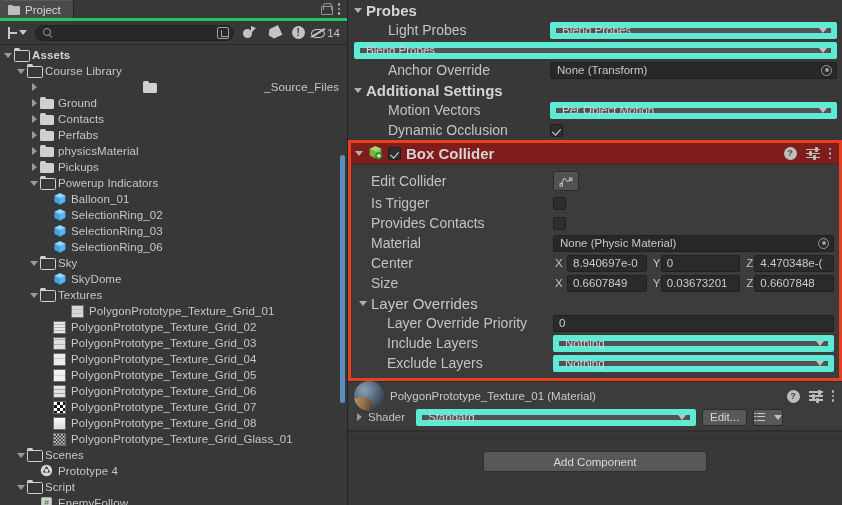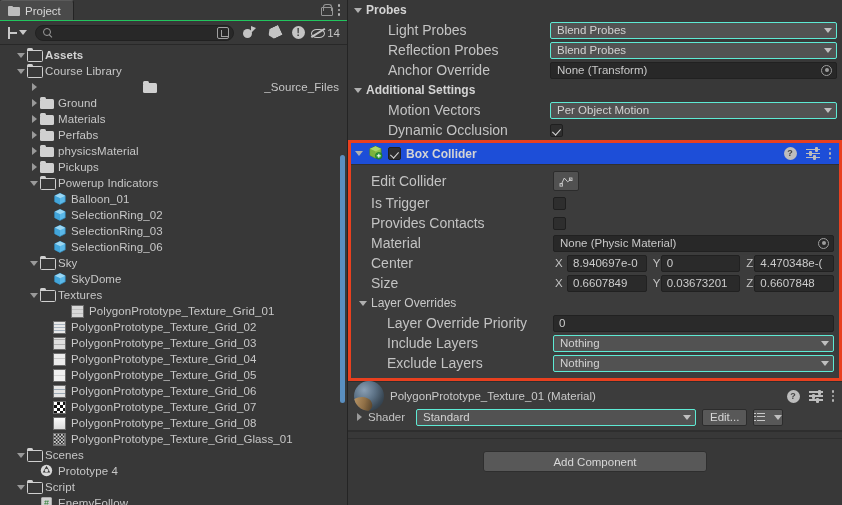--- a/index.html
+++ b/index.html
@@ -18,21 +18,21 @@
     width: 348px; height: 505px;
     background: #383838;
     position: relative;
     display: flex; flex-direction: column;
     border-right: 1px solid #242424;
   }
   .tabbar {
     height: 21px; background: #383838;
     display: flex; align-items: stretch;
     position: relative;
-    border-bottom: 1px solid #22c55e;
+    border-bottom: 3px solid #22c55e;
   }
   .tab {
     display: flex; align-items: center; gap: 5px;
     padding: 0 12px 0 8px;
     background: #4a4a4a;
     border-top: 1px solid #5a5a5a;
     border-right: 1px solid #242424;
     color: #d6d6d6; font-size: 11.5px;
     border-radius: 3px 3px 0 0;
     cursor: pointer;
@@ -206,30 +206,30 @@
     display: flex; align-items: center; height: 20px; padding-left: 6px;
   }
   .foldout {
     display: flex; align-items: center; gap: 4px; height: 20px; padding-left: 6px;
     cursor: pointer;
   }
   .fold-tri {
     width: 0; height: 0; border-left: 4px solid transparent;
     border-right: 4px solid transparent; border-top: 5px solid #b0b0b0;
   }
-  .fold-title { font-size: 12px; font-weight: bold; color: #d4d4d4; }
+  .fold-title { font-size: 15px; font-weight: bold; color: #d4d4d4; }
   .fold-title.norm { font-weight: normal; color: #c8c8c8; }
   .prop-label {
     width: 196px; flex: none; font-size: 14px; color: #c3c3c3;
     padding-left: 34px; white-space: nowrap; overflow: hidden;
   }
   .ctrl { flex: 1; margin-right: 5px; display: flex; align-items: center; }
 
   .dropdown {
-    flex: 1; height: 17px; background: #525252; border: 1px solid #5eead4;
+    flex: 1; height: 17px; background: #525252; border: 6px solid #5eead4;
     border-radius: 2px; display: flex; align-items: center;
     padding: 0 4px 0 6px; color: #d2d2d2; font-size: 11.5px; cursor: pointer;
     position: relative;
   }
   .dd-caret {
     margin-left: auto; width: 0; height: 0;
     border-left: 4px solid transparent; border-right: 4px solid transparent;
     border-top: 5px solid #c0c0c0;
   }
   .objfield {
@@ -259,21 +259,21 @@
   }
   .vec3 { display: flex; align-items: center; gap: 0; flex: 1; margin-right: 5px; }
   .vec-ax { width: 14px; text-align: left; color: #c3c3c3; font-size: 11.5px; flex: none; padding-left: 2px; }
 
   
   .comp-card {
     position: relative; background: #3c3c3c;
     border: 3px solid #e8401f; margin: 0;
   }
   .comp-header {
-    height: 22px; background: #1d4ed8; display: flex; align-items: center;
+    height: 22px; background: #7f1d1d; display: flex; align-items: center;
     padding-left: 4px; gap: 5px; border-bottom: 1px solid #303030;
   }
   .comp-header-right { margin-left: auto; display: flex; align-items: center; gap: 9px; padding-right: 8px; }
   .help-ico {
     width: 13px; height: 13px; border-radius: 50%; background: #bdbdbd;
     display: flex; align-items: center; justify-content: center; cursor: pointer;
   }
   .help-ico::after { content:"?"; font-size:9px; font-weight:bold; color:#434343; line-height:1; }
   .preset-ico { width: 14px; height: 12px; position: relative; cursor: pointer; }
   .preset-ico i {
@@ -387,21 +387,21 @@
         <span class="errico"></span>
       </div>
       <div class="hidden-count">
         <span class="eye-off"></span>
         <span class="hid-num">14</span>
       </div>
     </div>
 
     <div class="tree" id="tree">
       <div class="vscroll" style="top:110px; height:248px;"></div>
-    <div class="row" style="padding-left: 2px; margin-left: 13px;">
+    <div class="row" style="padding-left: 2px;">
           <span class="tri open"></span>
           <span class="ico folder-open"></span>
           <span class="lbl assets">Assets</span>
         </div>
         <div class="row" style="padding-left: 15px;">
           <span class="tri open"></span>
           <span class="ico folder-open"></span>
           <span class="lbl">Course Library</span>
         </div>
         <div class="row" style="padding-left: 28px; justify-content: space-between;">
@@ -410,21 +410,21 @@
           <span class="lbl">_Source_Files</span>
         </div>
         <div class="row" style="padding-left: 28px;">
           <span class="tri closed"></span>
           <span class="ico folder-closed"></span>
           <span class="lbl">Ground</span>
         </div>
         <div class="row" style="padding-left: 28px;">
           <span class="tri closed"></span>
           <span class="ico folder-closed"></span>
-          <span class="lbl">Materials</span>
+          <span class="lbl">Contacts</span>
         </div>
         <div class="row" style="padding-left: 28px;">
           <span class="tri closed"></span>
           <span class="ico folder-closed"></span>
           <span class="lbl">Perfabs</span>
         </div>
         <div class="row" style="padding-left: 28px;">
           <span class="tri closed"></span>
           <span class="ico folder-closed"></span>
           <span class="lbl">physicsMaterial</span>
@@ -578,21 +578,20 @@
     <div class="insp-row">
       <span class="prop-label">Light Probes</span>
       <span class="ctrl">
         <span class="dropdown">
           <span>Blend Probes</span>
           <span class="dd-caret"></span>
         </span>
       </span>
     </div>
     <div class="insp-row">
-      <span class="prop-label">Reflection Probes</span>
       <span class="ctrl">
         <span class="dropdown">
           <span>Blend Probes</span>
           <span class="dd-caret"></span>
         </span>
       </span>
     </div>
     <div class="insp-row">
       <span class="prop-label">Anchor Override</span>
       <span class="ctrl">

